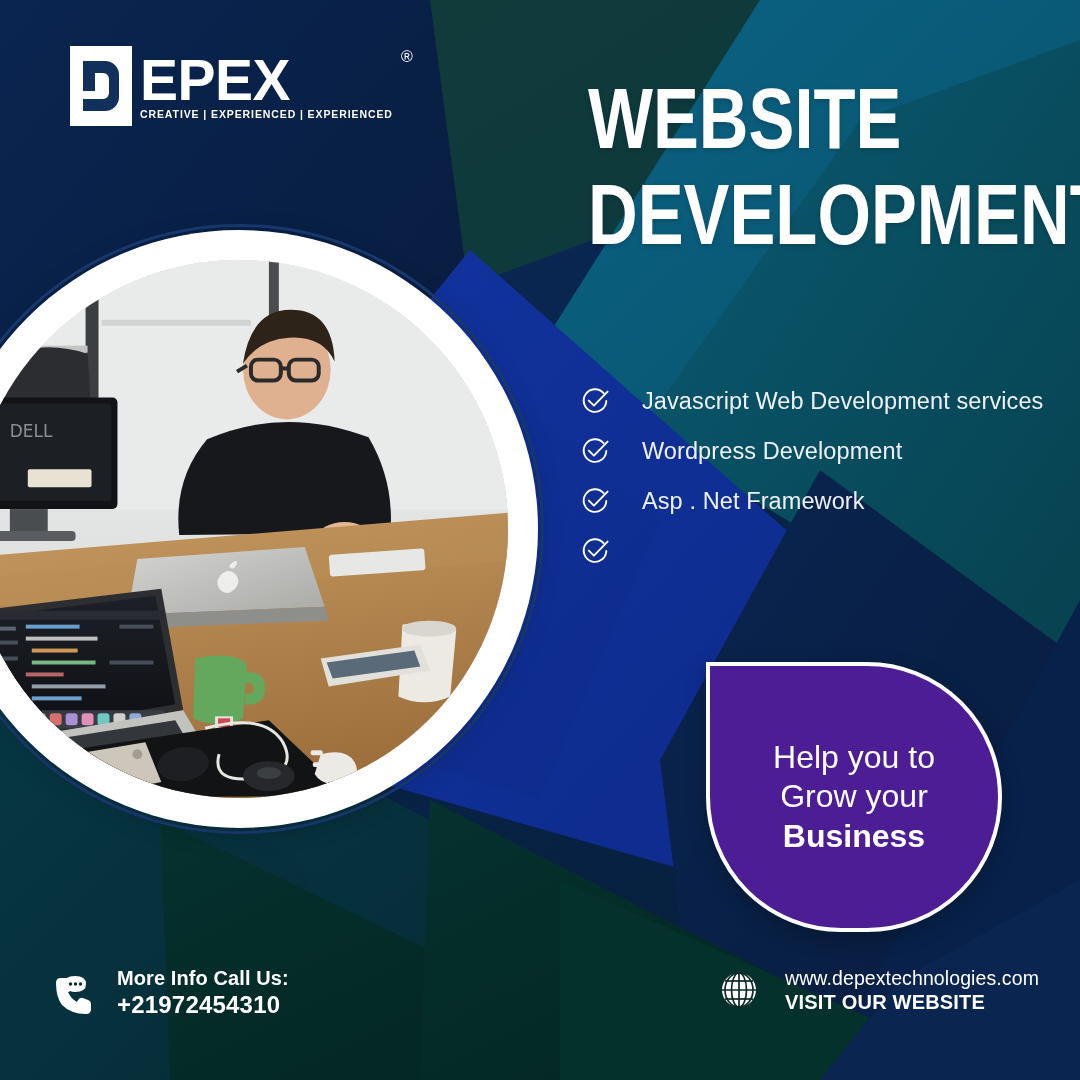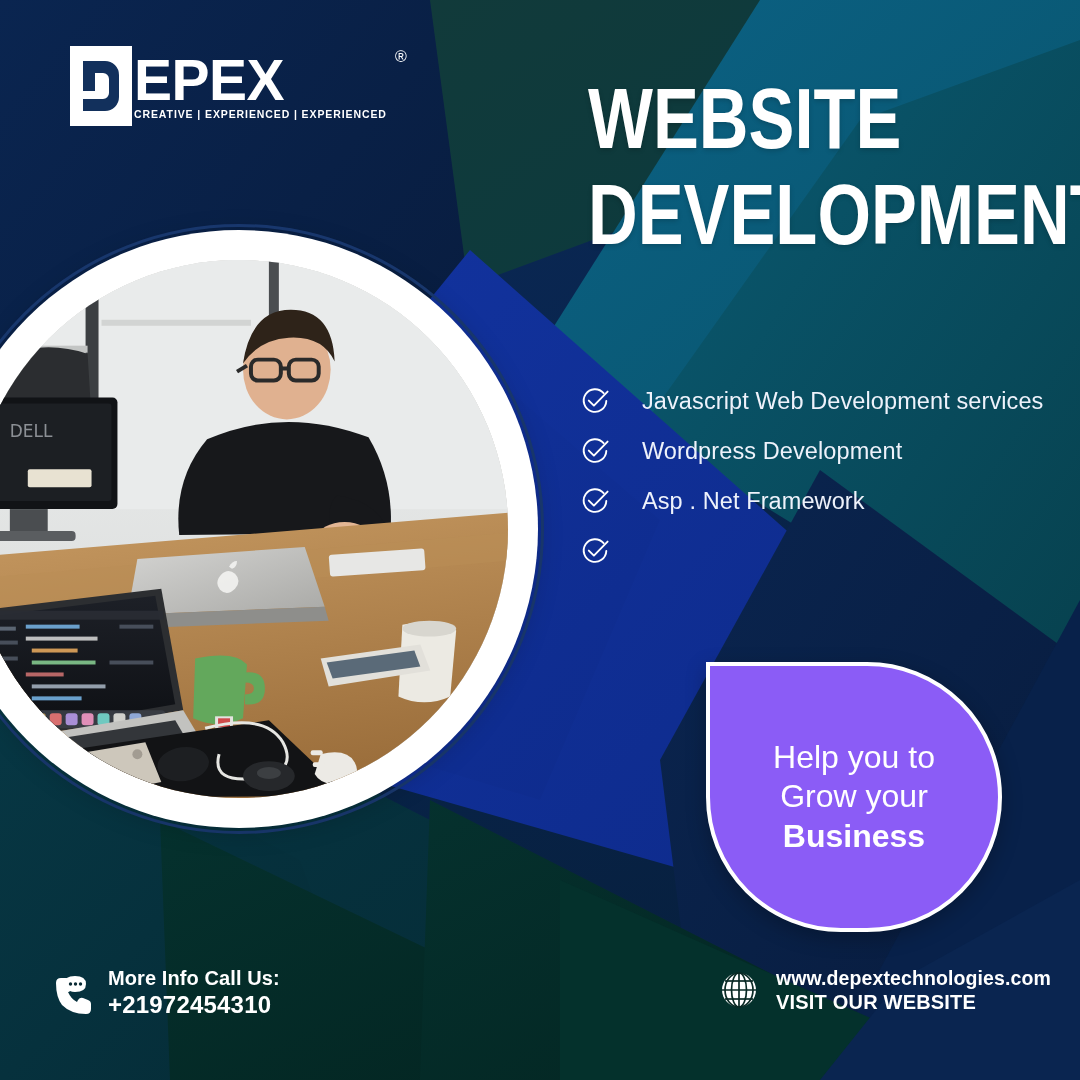--- a/index.html
+++ b/index.html
@@ -14,21 +14,21 @@
   .bg{position:absolute;inset:0;}
   .bg svg{display:block;width:1080px;height:1080px;}
 
   
   .logo{position:absolute;left:70px;top:46px;display:flex;align-items:flex-start;}
   .logo-mark{
     width:62px;height:80px;background:#fff;
     display:flex;align-items:center;justify-content:center;flex:none;
   }
   .logo-mark svg{display:block;}
-  .logo-word{position:relative;margin-left:2px;padding-top:8px;}
+  .logo-word{position:relative;margin-left:8px;padding-top:8px;}
   .logo-text{
     font-size:57px;line-height:0.92;font-weight:700;color:#fff;
     letter-spacing:-0.5px;font-family:"Liberation Sans",sans-serif;
   }
   .logo-reg{
     position:absolute;right:-20px;top:2px;font-size:16px;color:#fff;font-weight:400;
   }
   .logo-tag{
     margin-top:2px;font-size:10.5px;font-weight:700;color:#fff;
     letter-spacing:0.9px;white-space:nowrap;
@@ -54,21 +54,21 @@
   .bullet-ico{width:34px;height:34px;flex:none;margin-right:30px;}
   .bullet-ico svg{display:block;}
   .bullet-txt{
     color:#eef2fb;font-size:23.5px;font-weight:400;white-space:nowrap;
     letter-spacing:0.1px;
   }
 
   
   .cta{
     position:absolute;left:706px;top:662px;width:296px;height:270px;
-    background:#8b5cf6;
+    background:#4c1d95;
     border:4px solid #fff;
     border-radius:0 135px 135px 135px;
     display:flex;flex-direction:column;align-items:center;justify-content:center;
     box-shadow:0 6px 20px rgba(0,0,0,0.25);
   }
   .cta-l{color:#fff;font-size:32px;line-height:1.22;font-weight:400;text-align:center;}
   .cta-l.b{font-weight:700;}
 
   
   .circle-wrap{position:absolute;left:-66px;top:224px;width:610px;height:610px;}
@@ -81,28 +81,28 @@
     background:#fff;
     box-shadow:0 4px 26px rgba(0,0,0,0.18);
   }
   .circle-photo{
     position:absolute;inset:36px;border-radius:50%;overflow:hidden;
     background:#b8b4ad;
   }
   .circle-photo svg{display:block;width:100%;height:100%;}
 
   
-  .foot{position:absolute;display:flex;align-items:center;}
+  .foot{position:absolute;display:flex;align-items:center;gap:9px;}
   .foot-phone{left:48px;top:966px;}
   .foot-web{left:716px;top:966px;}
   .foot-ico{flex:none;margin-right:14px;}
   .foot-ico svg{display:block;}
   .foot-l1{color:#fff;font-size:20px;font-weight:700;line-height:1.25;letter-spacing:0.1px;}
   .foot-l2{color:#fff;font-size:24px;font-weight:700;line-height:1.2;letter-spacing:0.2px;}
-  .foot-web .foot-l1{font-size:19.5px;font-weight:700;}
+  .foot-web .foot-l1{font-size:19.5px;font-weight:400;}
   .foot-web .foot-l2{font-size:20px;font-weight:700;}
 </style>
 </head>
 <body>
 
 <div class="poster">
 
   <div class="bg">
     <svg viewBox="0 0 1080 1080" xmlns="http://www.w3.org/2000/svg">
       <defs>

